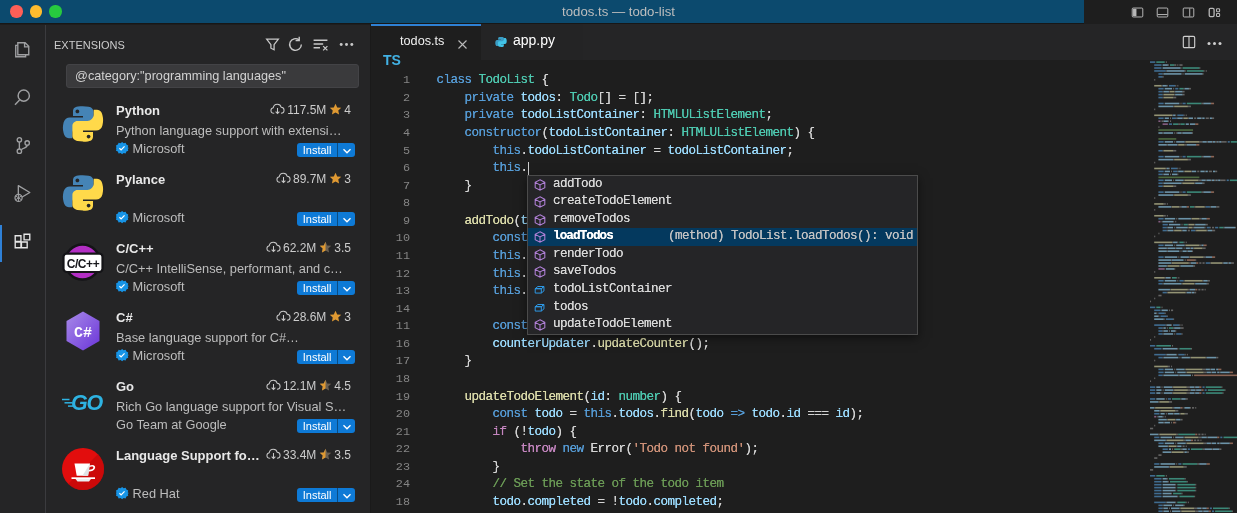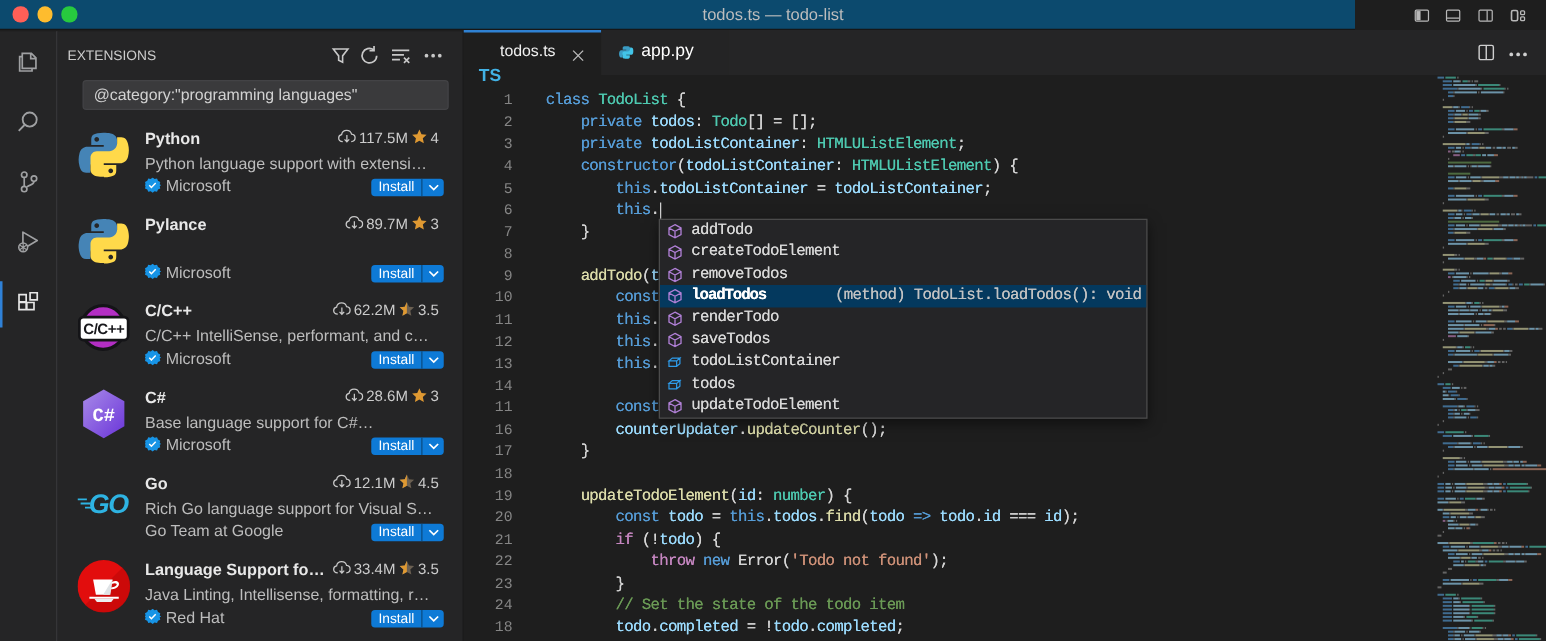--- a/index.html
+++ b/index.html
@@ -271,21 +271,20 @@
 <path d="M13.5 31 h15.5 l-2 2.6 h-11.5 Z" fill="#eceff1"></path>
         </svg></div>
 <div class="xtitle">Language Support fo…</div>
 <div class="xmeta"><svg width="15" height="12" viewBox="0 0 16 12" style="vertical-align:-1px">
           <path d="M4.5 10.5 C2.3 10.5 1 9.2 1 7.5 1 6 2 4.9 3.5 4.6 3.8 2.6 5.6 1 7.8 1c2 0 3.7 1.3 4.2 3.2 1.7.2 3 1.5 3 3.1 0 1.8-1.4 3.2-3.3 3.2" fill="none" stroke="#c8c8c8" stroke-width="1.1"></path>
           <path d="M8 5v5.5 M6 8.7l2 2 2-2" fill="none" stroke="#c8c8c8" stroke-width="1.1"></path>
         </svg><span class="xdl">33.4M</span><svg width="13" height="13" viewBox="0 0 16 16" style="vertical-align:-2px">
           <path d="M8 0.8l2.1 4.6 5 .55-3.7 3.4 1 4.95L8 11.8l-4.4 2.5 1-4.95L.9 5.95l5-.55z" fill="#6b6052"></path>
           <path d="M8 0.8l0 11 -4.4 2.5 1-4.95L.9 5.95l5-.55z" fill="#df9932"></path>
         </svg><span class="xdl">3.5</span></div>
-<div class="xdesc">Java Linting, Intellisense, formatting, r…</div>
 <div class="xpub"><svg width="13" height="13" viewBox="0 0 16 16" style="vertical-align:-2px">
           <path d="M8 0l2 1.7L12.6 1l1 2.4L16 4.6l-.6 2.6L17 8l-1.6.8.6 2.6-2.4 1.2-1 2.4-2.6-.7L8 16l-2-1.7-2.6.7-1-2.4L0 11.4l.6-2.6L-1 8l1.6-.8L0 4.6l2.4-1.2 1-2.4L6 1.7z" fill="#1794e6" transform="scale(0.94)"></path>
           <path d="M4.5 8.2l2.2 2.2 4.5-4.6" stroke="#fff" stroke-width="1.6" fill="none" transform="scale(0.94)"></path>
         </svg> <span>Red Hat</span></div>
 <div class="xinstall">
         <span class="xbtn">Install</span>
         <span class="xdd"><svg width="10" height="8" viewBox="0 0 10 8">
             <path d="M1.5 2.2 L5 5.7 L8.5 2.2" fill="none" stroke="#fff" stroke-width="1.4"></path>
           </svg></span>
       </div>

